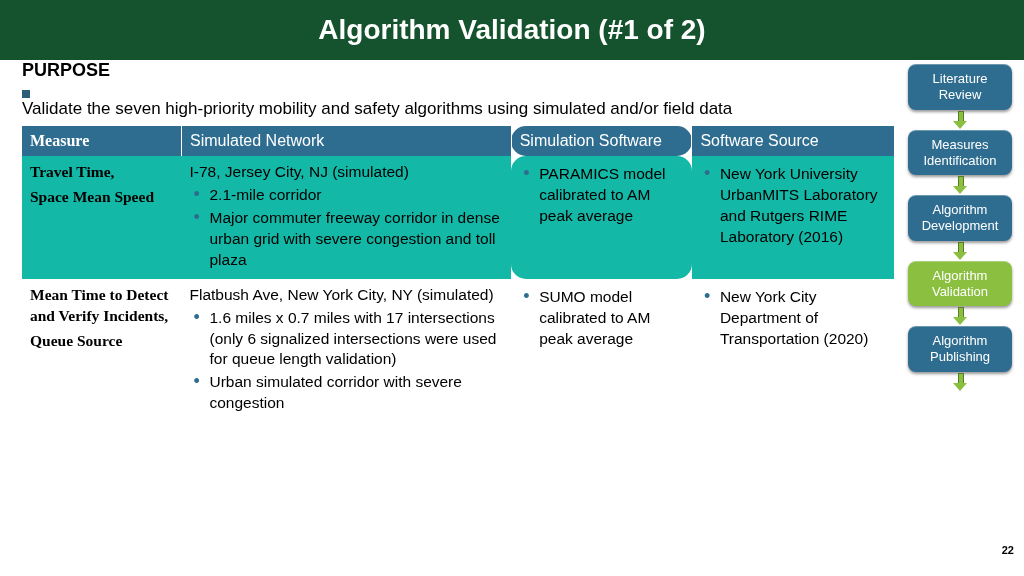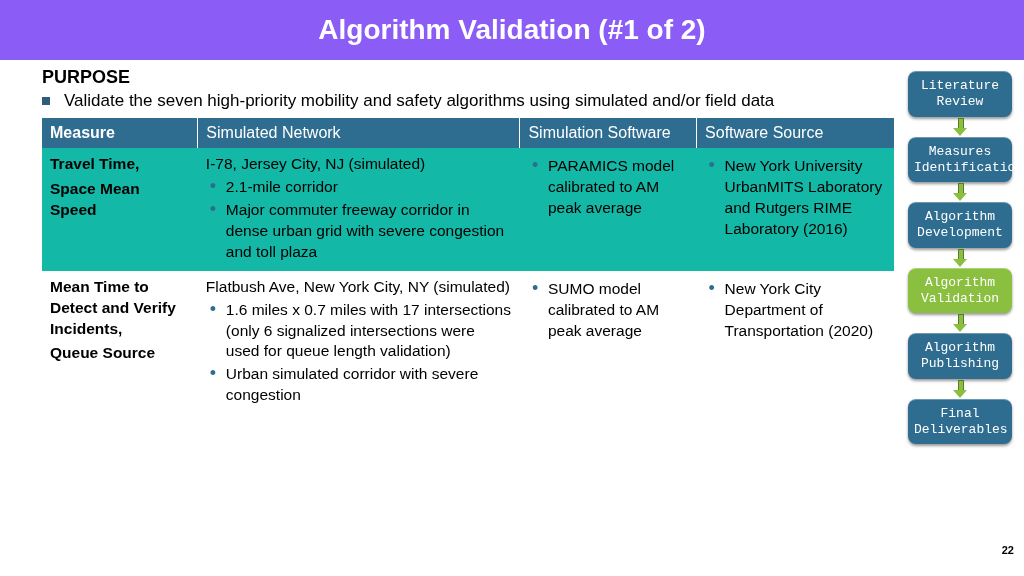--- a/index.html
+++ b/index.html
@@ -5,45 +5,45 @@
 * { margin: 0; padding: 0; box-sizing: border-box; }
 body {
   width: 1024px;
   height: 576px;
   font-family: Arial, Helvetica, sans-serif;
   background: #fff;
   overflow: hidden;
   position: relative;
 }
 .title-bar {
-  background: #8b5cf6;
+  background: #14532d;
   color: #fff;
   text-align: center;
   padding: 14px 0;
   font-size: 28px;
   font-weight: bold;
 }
 .content {
   display: flex;
-  padding: 7px 0 0 0;
-  margin-left: 20px;
+  padding: 0 0 0 0;
 }
 .main {
   flex: 1;
   padding: 0 10px 0 22px;
 }
 .purpose-heading {
   font-weight: bold;
   font-size: 18px;
   margin-bottom: 2px;
 }
 .bullet-row {
   display: flex;
   align-items: flex-start;
   margin-bottom: 6px;
+  flex-direction: column;
 }
 .square-bullet {
   width: 8px;
   height: 8px;
   background: #2e5d7a;
   margin: 7px 14px 0 0;
   flex-shrink: 0;
 }
 .purpose-text {
   font-size: 17px;
@@ -65,23 +65,23 @@
   border-right: 1px solid #fff;
 }
 th:last-child { border-right: none; }
 td {
   padding: 6px 8px;
   vertical-align: top;
   font-size: 15.5px;
   line-height: 1.35;
 }
 tr.row-alt td { background: #14b8a6; }
-.col-measure { width: 150px; font-weight: bold; }
+.col-measure { width: 150px; font-weight: bold; font-family: Liberation Serif, serif; }
 .col-network { width: 310px; }
-.col-software { width: 170px; }
+.col-software { width: 170px; border-radius: 15px; }
 .col-source { width: 190px; }
 .measure-l1 { margin-bottom: 4px; }
 ul.disc { list-style: none; padding-left: 0; margin-top: 2px; }
 ul.disc li { position: relative; padding-left: 20px; margin-bottom: 2px; }
 ul.disc li::before {
   content: "•";
   position: absolute;
   left: 4px;
   top: 0;
   color: #2e6d8f;
@@ -99,21 +99,20 @@
   background: #2e6d8f;
   color: #fff;
   text-align: center;
   font-size: 13px;
   line-height: 1.25;
   padding: 6px 6px;
   border-radius: 8px;
   width: 104px;
   box-shadow: 0 2px 3px rgba(0,0,0,0.4);
   border-top: 1px solid rgba(255,255,255,0.3);
-  font-family: Liberation Mono, monospace;
 }
 .flow-box.active {
   background: #8bbf3f;
 }
 .flow-arrow {
   font-size: 0;
   width: 14px;
   height: 18px;
   position: relative;
   margin: 1px 0;
@@ -220,18 +219,17 @@
       <div class="flow-box">Literature Review</div>
       <div class="flow-arrow"></div>
       <div class="flow-box">Measures Identification</div>
       <div class="flow-arrow"></div>
       <div class="flow-box">Algorithm Development</div>
       <div class="flow-arrow"></div>
       <div class="flow-box active">Algorithm Validation</div>
       <div class="flow-arrow"></div>
       <div class="flow-box">Algorithm Publishing</div>
       <div class="flow-arrow"></div>
-      <div class="flow-box">Final Deliverables</div>
     </div>
 
 </div>
 
 <div class="page-number">22</div>
 
 </body></html>

